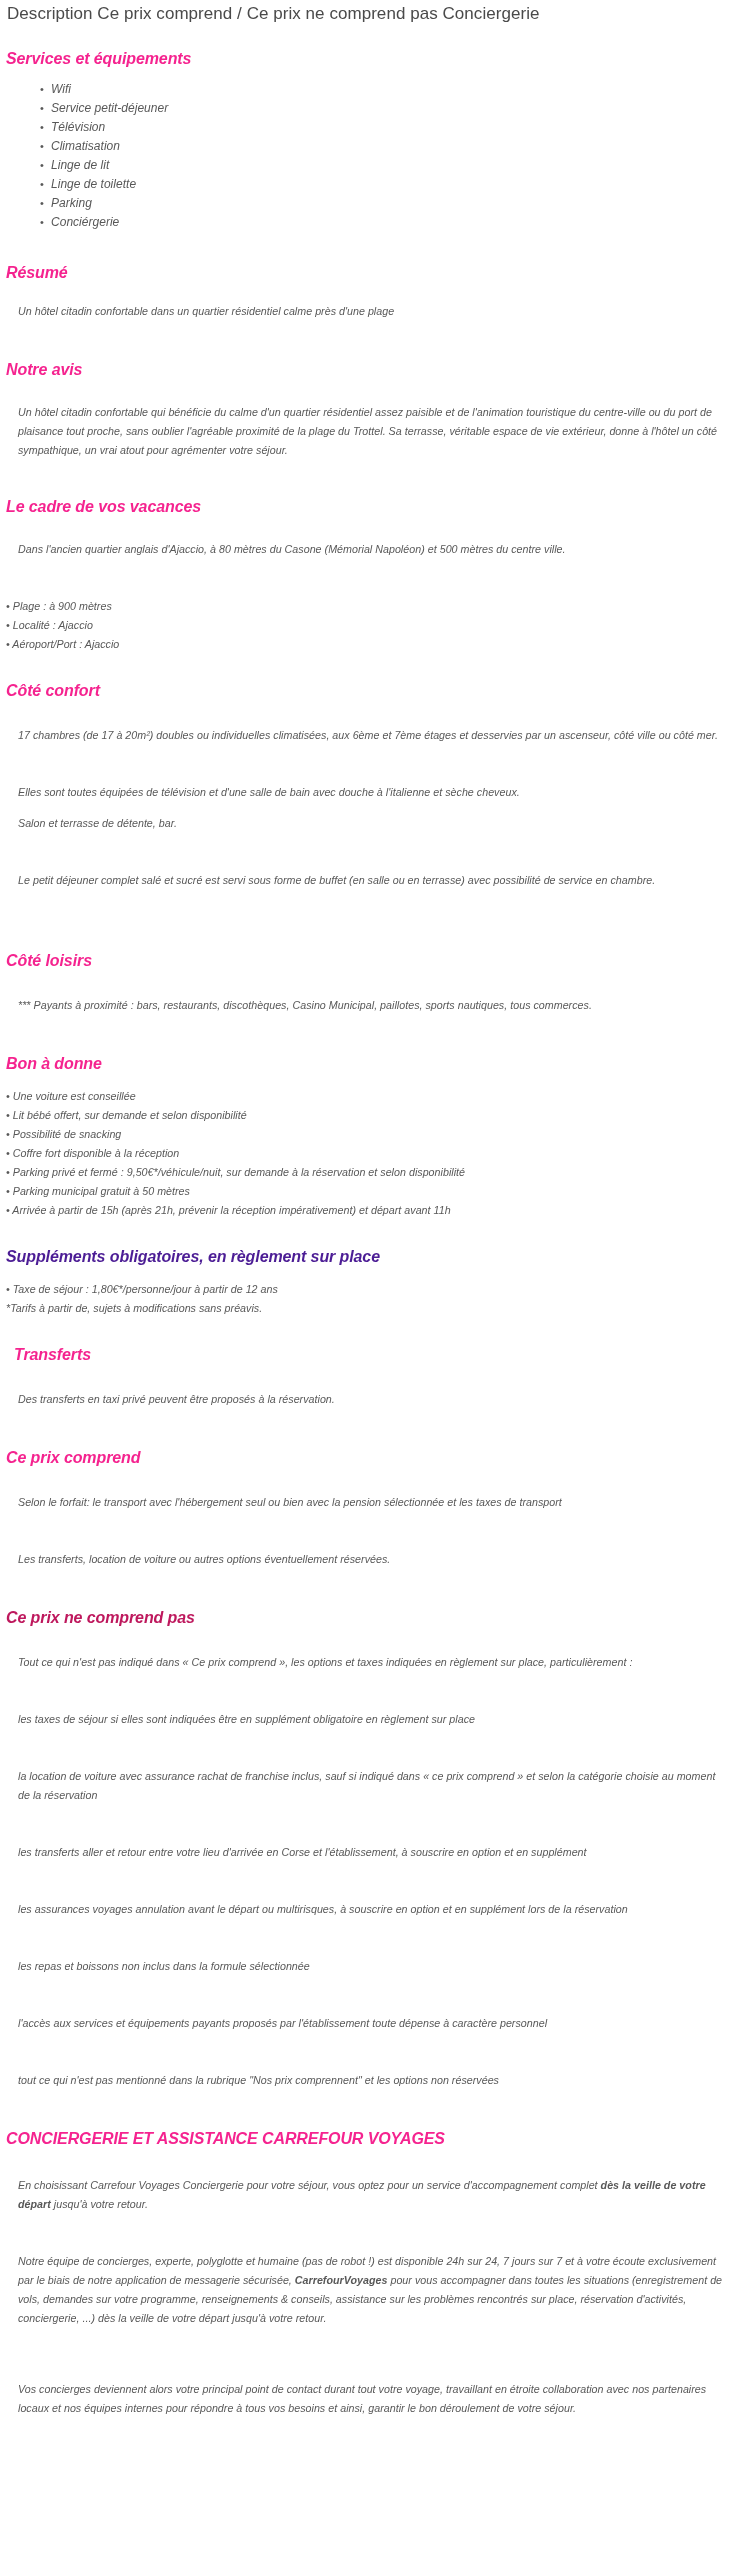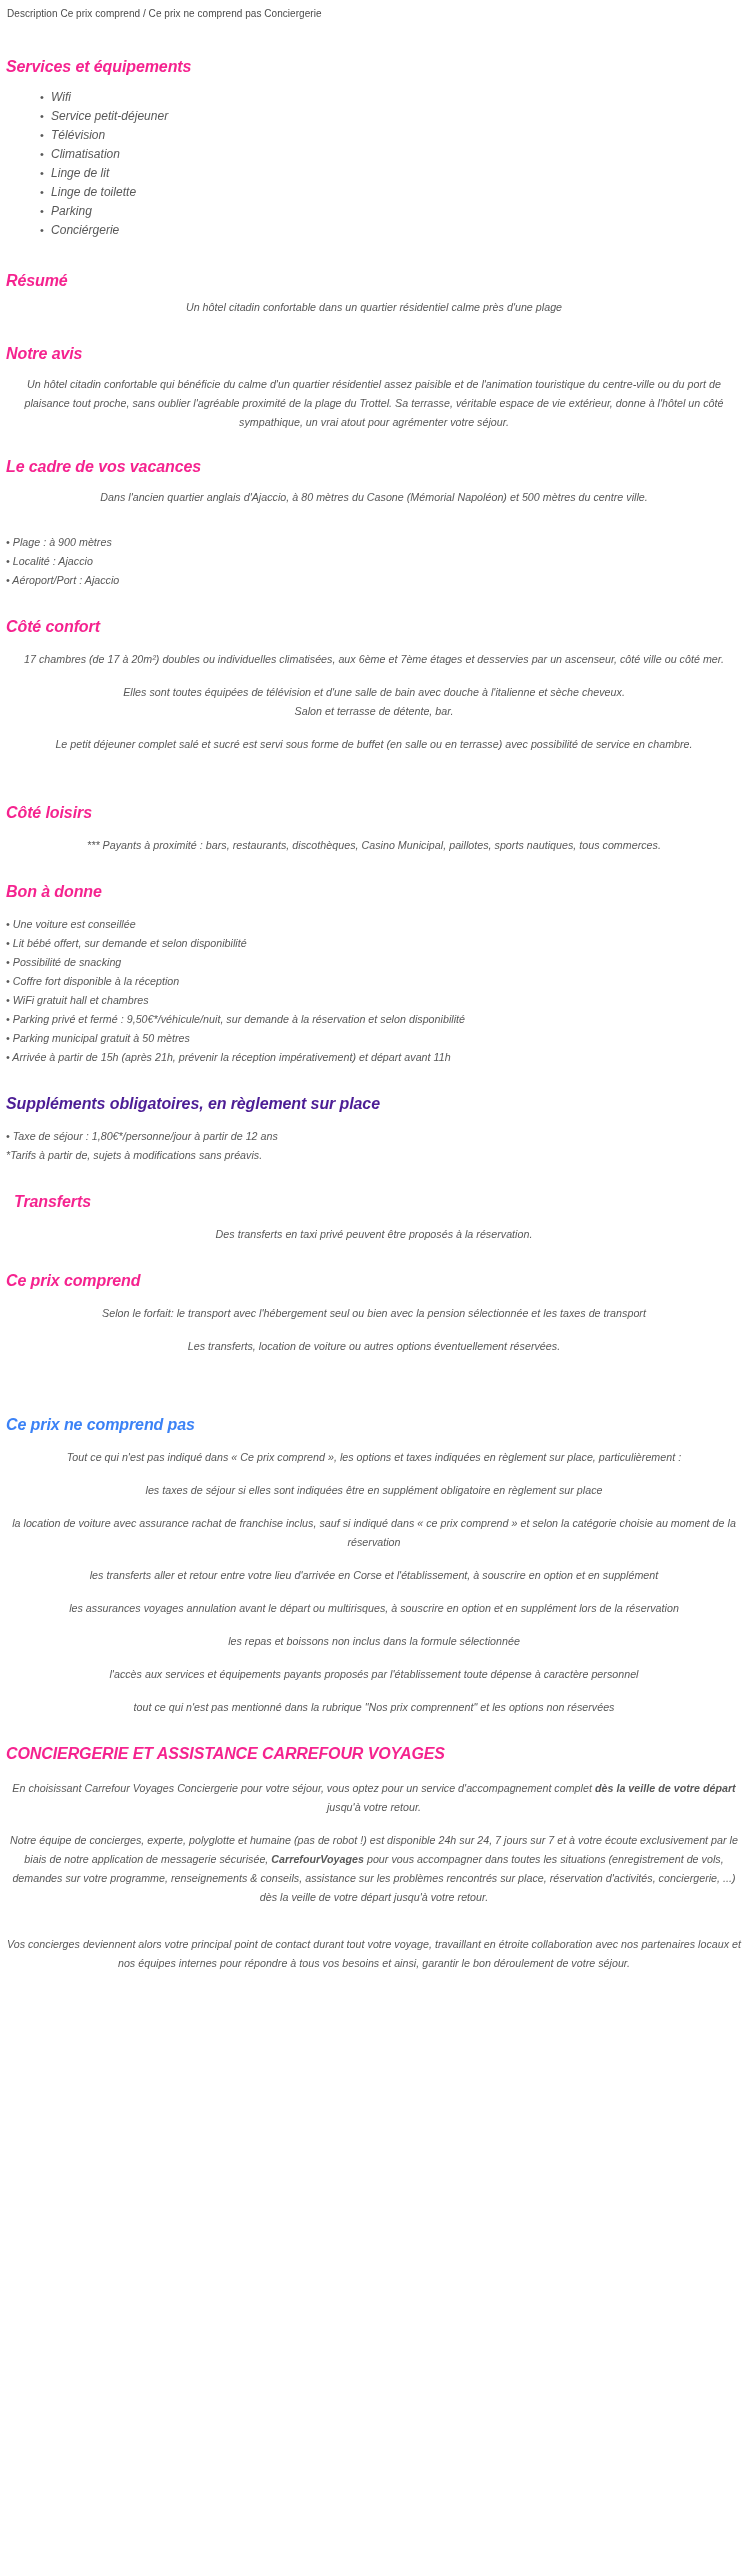--- a/index.html
+++ b/index.html
@@ -16,27 +16,27 @@
   }
   .page {
     width: 748px;
     box-sizing: border-box;
     padding: 4px 6px 24px 6px;
     overflow: hidden;
   }
 
   
   .breadcrumb {
-    font-size: 10px;
+    font-size: 17px;
     line-height: 16px;
     color: #4a4a4a;
     font-style: normal;
     letter-spacing: 0.05px;
     white-space: nowrap;
-    margin: 2px 0 16px 0;
+    margin: 2px 0 8px 0;
     padding-left: 1px;
   }
 
   
   h2.sec {
     color: #f5238f;
     font-size: 16px;
     line-height: 22px;
     font-style: italic;
     font-weight: bold;
@@ -53,23 +53,22 @@
   
   p.body, li, .line {
     font-size: 10.7px;
     line-height: 19px;
     font-style: italic;
     color: #585858;
     margin: 0;
     letter-spacing: 0.02px;
   }
   p.body {
-    margin: 0;
+    margin: 12px;
     padding: 0;
-    text-align: center;
   }
   .sp6  { height: 6px; }
   .sp10 { height: 10px; }
   .sp12 { height: 12px; }
   .sp14 { height: 14px; }
   .sp18 { height: 18px; }
   .sp22 { height: 22px; }
   .sp24 { height: 24px; }
   .sp26 { height: 26px; }
   .sp30 { height: 30px; }
@@ -175,21 +174,20 @@
 
   <div class="sp26"></div>
 
   <h2 class="sec" style="color: rgb(245, 35, 143);">Bon à donne</h2>
   <div class="sp12"></div>
   <div class="dotlist">
     <div class="line">• Une voiture est conseillée</div>
     <div class="line">• Lit bébé offert, sur demande et selon disponibilité</div>
     <div class="line">• Possibilité de snacking</div>
     <div class="line">• Coffre fort disponible à la réception</div>
-    <div class="line">• WiFi gratuit hall et chambres</div>
     <div class="line">• Parking privé et fermé : 9,50€*/véhicule/nuit, sur demande à la réservation et selon disponibilité</div>
     <div class="line">• Parking municipal gratuit à 50 mètres</div>
     <div class="line">• Arrivée à partir de 15h (après 21h, prévenir la réception impérativement) et départ avant 11h</div>
   </div>
 
   <div class="sp26"></div>
 
   <h2 class="sec" style="color: #4c1d95;">Suppléments obligatoires, en règlement sur place</h2>
   <div class="sp12"></div>
   <div class="dotlist">
@@ -206,21 +204,21 @@
   <div class="sp26"></div>
 
   <h2 class="sec" style="color: rgb(245, 35, 143);">Ce prix comprend</h2>
   <div class="sp12"></div>
   <p class="body">Selon le forfait:  le transport avec l'hébergement seul ou bien avec la pension sélectionnée et les taxes de transport</p>
   <div class="sp14"></div>
   <p class="body">Les transferts, location de voiture ou autres options éventuellement réservées.</p>
 
   <div class="sp26"></div>
 
-  <h2 class="sec" style="color: #3b82f6; margin-top: 32px;">Ce prix ne comprend pas</h2>
+  <h2 class="sec" style="color: #be185d;">Ce prix ne comprend pas</h2>
   <div class="sp12"></div>
   <p class="body">Tout ce qui n'est pas indiqué dans « Ce prix comprend », les options et taxes indiquées en règlement sur place, particulièrement :</p>
   <div class="sp14"></div>
   <p class="body">les taxes de séjour si elles sont indiquées être en supplément obligatoire en règlement sur place</p>
   <div class="sp14"></div>
   <p class="body">la location de voiture avec assurance rachat de franchise inclus, sauf si indiqué dans « ce prix comprend » et selon la catégorie choisie au moment de la réservation</p>
   <div class="sp14"></div>
   <p class="body">les transferts aller et retour entre votre lieu d'arrivée en Corse et l'établissement, à souscrire en option et en supplément</p>
   <div class="sp14"></div>
   <p class="body">les assurances voyages annulation avant le départ ou multirisques, à souscrire en option et en supplément lors de la réservation</p>

